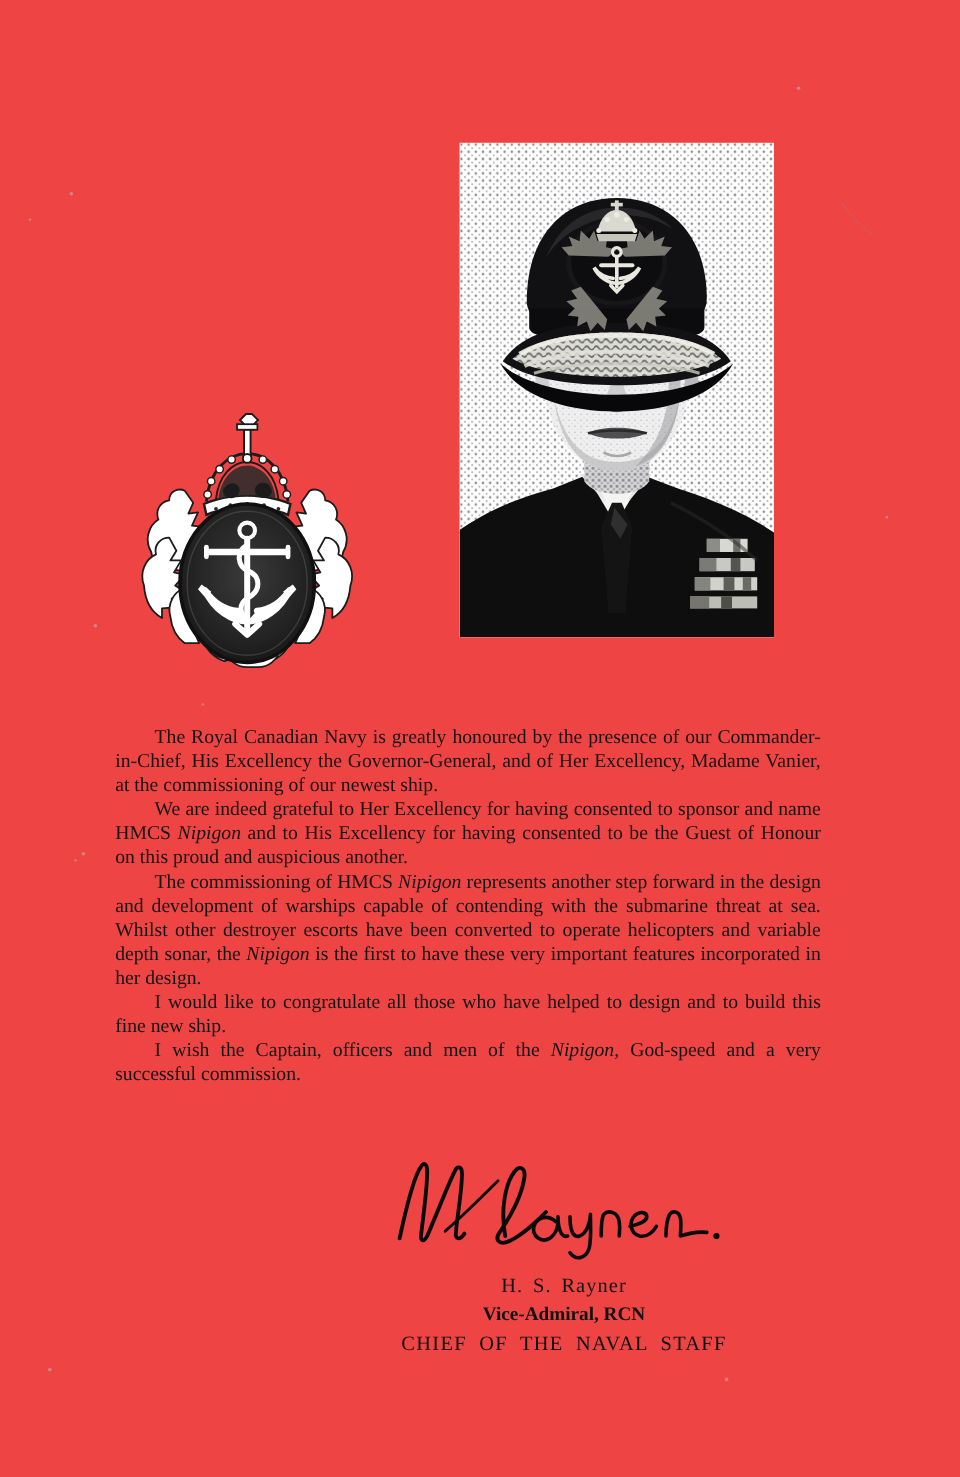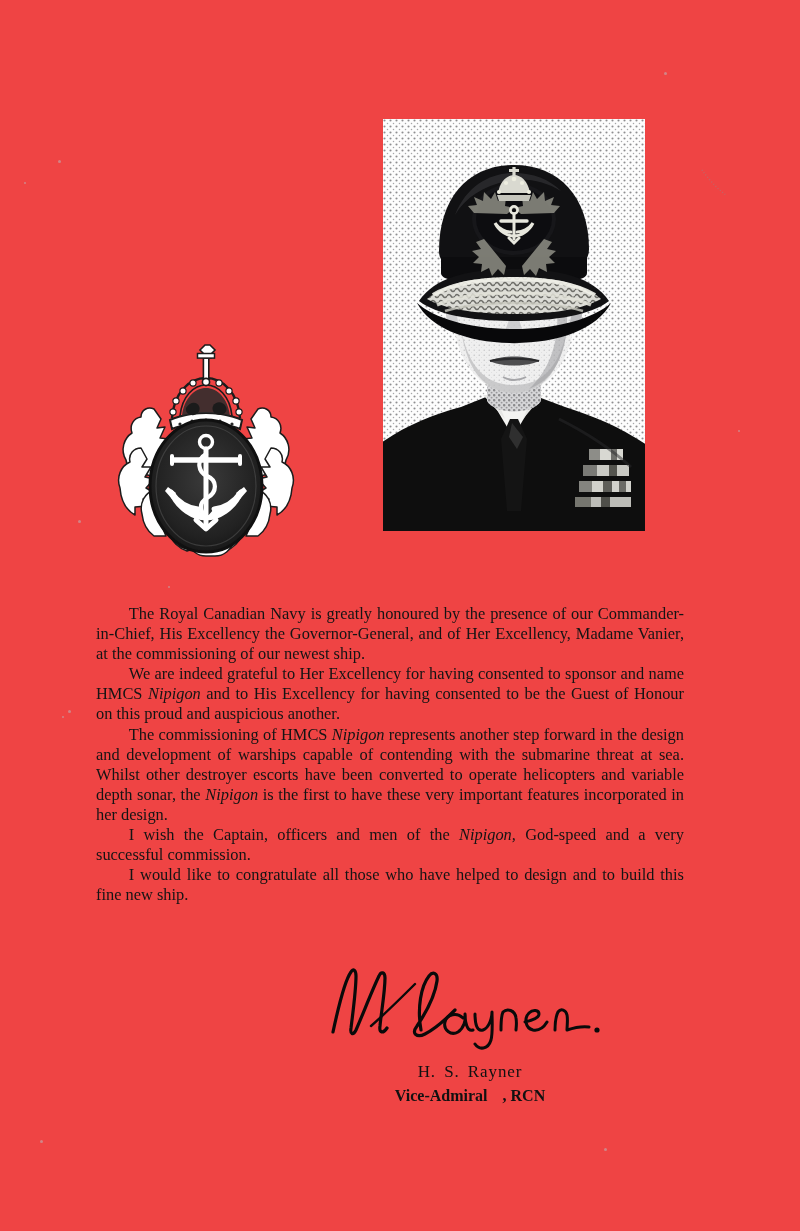--- a/index.html
+++ b/index.html
@@ -93,21 +93,21 @@
     letter-spacing: .9px;
     color: #111111;
     word-spacing: 3px;
   }
   .sig-rank {
     margin-top: 5px;
     font-size: 16px;
     color: #111111;
   }
   .sig-rank .rank-italic { font-weight: 600; }
-  .sig-rank .rank-roman { font-style: normal; font-weight: 600; padding-left: 15px; }
+  .sig-rank .rank-roman { font-style: normal; font-weight: 600; }
   .sig-title {
     margin-top: 5px;
     font-size: 17px;
     letter-spacing: 1.1px;
     word-spacing: 5px;
     color: #0d0d0d;
   }
 </style>
 </head>
 <body>
@@ -376,24 +376,24 @@
     <p>
       <span>The Royal Canadian Navy is greatly honoured by the presence of our Commander-in-Chief, His Excellency the Governor-General, and of Her Excellency, Madame Vanier, at the commissioning of our newest ship.</span>
     </p>
     <p>
       <span>We are indeed grateful to Her Excellency for having consented to sponsor and name HMCS </span><span class="ship">Nipigon</span><span> and to His Excellency for having consented to be the Guest of Honour on this proud and auspicious another.</span>
     </p>
     <p>
       <span>The commissioning of HMCS </span><span class="ship">Nipigon</span><span> represents another step forward in the design and development of warships capable of contending with the submarine threat at sea. Whilst other destroyer escorts have been converted to operate helicopters and variable depth sonar, the </span><span class="ship">Nipigon</span><span> is the first to have these very important features incorporated in her design.</span>
     </p>
     <p>
-      <span>I wish the Captain, officers and men of the </span><span class="ship">Nipigon,</span><span> God-speed and a very successful commission.</span>
+      <span>I would like to congratulate all those who have helped to design and to build this fine new ship.</span>
     </p>
     <p>
-      <span>I would like to congratulate all those who have helped to design and to build this fine new ship.</span>
+      <span>I wish the Captain, officers and men of the </span><span class="ship">Nipigon,</span><span> God-speed and a very successful commission.</span>
     </p>
   </div>
 
   <div id="signature-block">
 
     <div id="signature-img">
       <svg viewBox="0 0 290 92" xmlns="http://www.w3.org/2000/svg">
         <g fill="none" stroke="#0a0a0a" stroke-linecap="round" stroke-linejoin="round">
 
           <path d="M8,72 C14,44 20,20 26,12 C28,8 31,10 31,16 C31,30 28,52 26,68
@@ -421,15 +421,16 @@
           <path d="M230,70 C230,62 231,56 233,52 C236,48 241,50 242,55
                    C243,60 242,66 242,70 C248,68 256,66 264,67" stroke-width="3"></path>
 
           <circle cx="272" cy="70" r="2.6" fill="#0a0a0a" stroke="none"></circle>
         </g>
       </svg>
     </div>
 
     <div class="sig-name">H. S. Rayner</div>
     <div class="sig-rank"><span class="rank-italic">Vice-Admiral</span><span class="rank-roman">, RCN</span></div>
+    <div class="sig-title">CHIEF OF THE NAVAL STAFF</div>
   </div>
 
 </div>
 
 </body></html>

